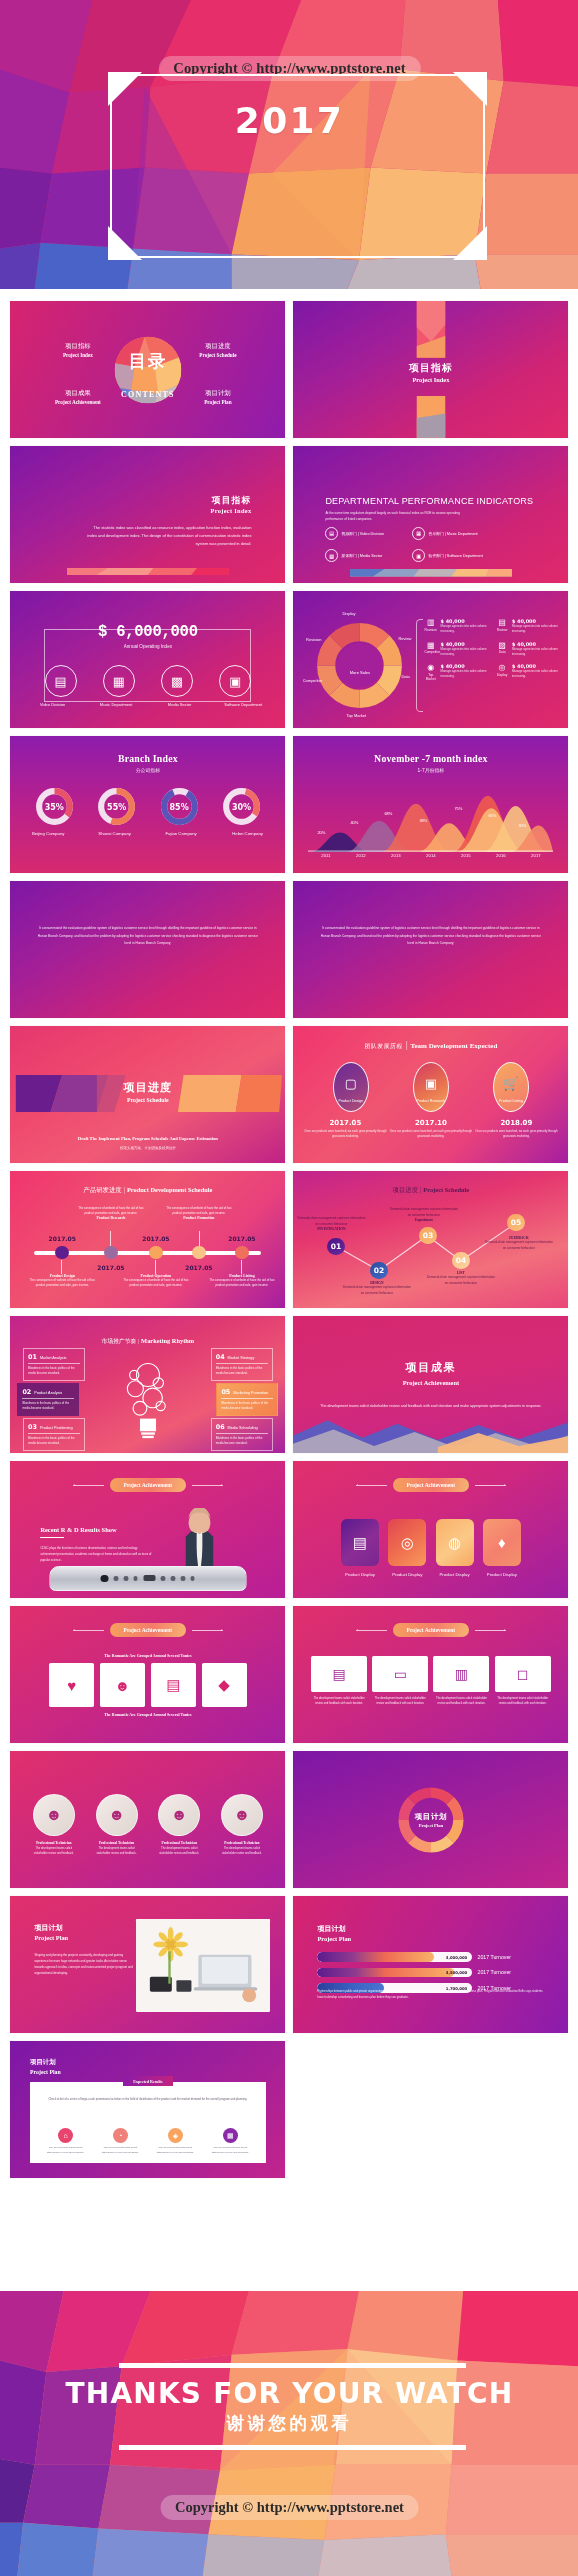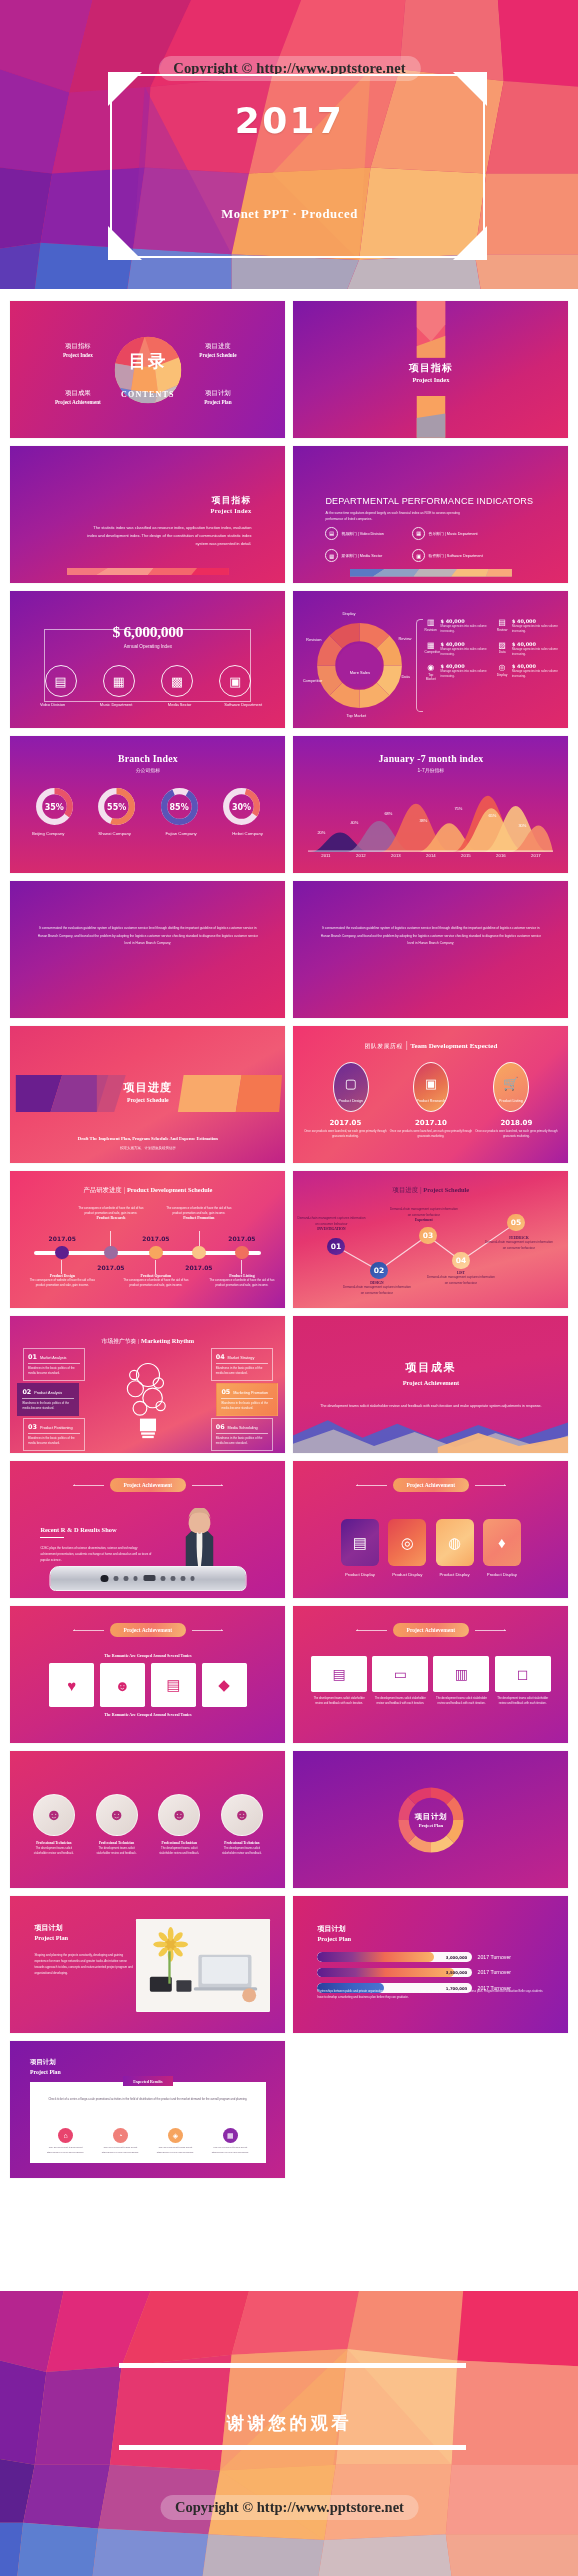--- a/index.html
+++ b/index.html
@@ -109,21 +109,21 @@
   .dep-grid { position:absolute; left:32px; top:81px; width:174px; display:grid; grid-template-columns:1fr 1fr; row-gap:9.8px; }
   .dep-item { display:flex; align-items:center; gap:3.5px; }
   .dep-ico { width:12.7px; height:12.7px; border-radius:50%; border:0.6px solid rgba(255,255,255,.85);
              display:flex; align-items:center; justify-content:center; font-size:5.2px; flex:0 0 auto; }
   .dep-txt { font-size:3.8px; color:#fff; white-space:nowrap; }
   .dep-bar { position:absolute; left:50%; transform:translateX(-50%); bottom:7px; width:162px; height:7.5px; }
 
   
   .bignum { position:absolute; left:0; right:0; top:32px; text-align:center;
             font-size:15.6px; font-weight:bold; letter-spacing:-0.3px;
-            font-family:Liberation Serif, serif; }
+            font-family:Liberation Mono, monospace; }
   .bignum-sub { position:absolute; left:0; right:0; top:53px; text-align:center;
                 font-size:4.6px; color:rgba(255,255,255,.92); }
   .bracket { position:absolute; left:34px; right:34px; top:38px; height:73px;
              border:0.6px solid rgba(255,255,255,.6); border-top-color:rgba(255,255,255,.6); }
   .circ-row { position:absolute; left:0; right:0; top:74px; display:flex; justify-content:space-around; padding:0 21px; }
   .circ { width:32px; height:32px; border-radius:50%; border:0.9px solid rgba(255,255,255,.9);
           display:flex; align-items:center; justify-content:center; font-size:12.7px; }
   .circ-labels { position:absolute; left:0; right:0; top:111px; display:flex; justify-content:space-around; padding:0 10.4px; }
   .circ-labels span { font-size:4px; color:rgba(255,255,255,.95); width:58px; text-align:center; }
 
@@ -387,21 +387,20 @@
         <div class="bar b"></div>
         <div class="bar l"></div>
         <div class="bar r"></div>
       <span class="corner tl"></span>
       <span class="corner tr"></span>
       <span class="corner bl"></span>
       <span class="corner br"></span>
     </div>
 
     <div class="cover-year">2017</div>
-    <div class="cover-sub">Monet PPT · Produced</div>
   </div>
 
   <div class="grid">
 
     <div class="row">
 
       <div class="slide grad-b">
         <div class="contents-circle">
           <svg viewBox="0 0 100 100">
             <defs>
@@ -665,21 +664,21 @@
         <div class="donut-names">
           <span>Beijing Company</span>
           <span>Shanxi Company</span>
           <span>Fujian Company</span>
           <span>Hebei Company</span>
         </div>
       </div>
 
       <div class="slide grad-c">
         <div class="ct-head">
-          <div class="en">January -7 month index</div>
+          <div class="en">November -7 month index</div>
           <div class="cn">1-7月份指标</div>
         </div>
         <div class="mt-chart">
           <svg viewBox="0 0 420 120" preserveAspectRatio="none">
             <path d="M5,120 C25,120 35,86 55,86 C75,86 85,120 105,120 Z" fill="#3c1a72" opacity=".92"></path>
             <path d="M65,120 C90,120 100,66 122,66 C144,66 154,120 179,120 Z" fill="#9a6aa0" opacity=".78"></path>
             <path d="M125,120 C152,120 163,36 185,36 C207,36 218,120 245,120 Z" fill="#ef6757" opacity=".88"></path>
             <path d="M188,120 C212,120 222,70 242,70 C262,70 272,120 296,120 Z" fill="#f9a768" opacity=".9"></path>
             <path d="M248,120 C275,120 286,22 308,22 C330,22 341,120 368,120 Z" fill="#ef5a4e" opacity=".9"></path>
             <path d="M255,120 C282,120 294,44 314,44 C334,44 346,120 373,120 Z" fill="#fac377" opacity=".82"></path>
@@ -1251,19 +1250,20 @@
         <polygon points="40,400 170,410 160,492 30,492" fill="#5d7ed0"></polygon>
         <polygon points="170,410 360,420 350,492 160,492" fill="#7d8ed4"></polygon>
         <polygon points="360,420 560,430 550,492 350,492" fill="#bdb0bd"></polygon>
         <polygon points="560,430 770,420 780,492 550,492" fill="#d0bcc0"></polygon>
         <polygon points="770,420 1000,420 1000,492 780,492" fill="#f2a68f"></polygon>
         <polygon points="600,100 560,430 380,310" fill="#f9b266" opacity=".5"></polygon>
         <polygon points="790,120 780,300 600,100" fill="#fac98f" opacity=".5"></polygon>
       </svg>
     </div>
     <div class="cl-rule-t"></div>
+    <div class="cl-en">THANKS FOR YOUR WATCH</div>
     <div class="cl-cn">谢谢您的观看</div>
     <div class="cl-rule-b"></div>
     <div class="cl-copyright">Copyright © http://www.pptstore.net</div>
   </div>
 
 </div>
 
 
 </body></html>

